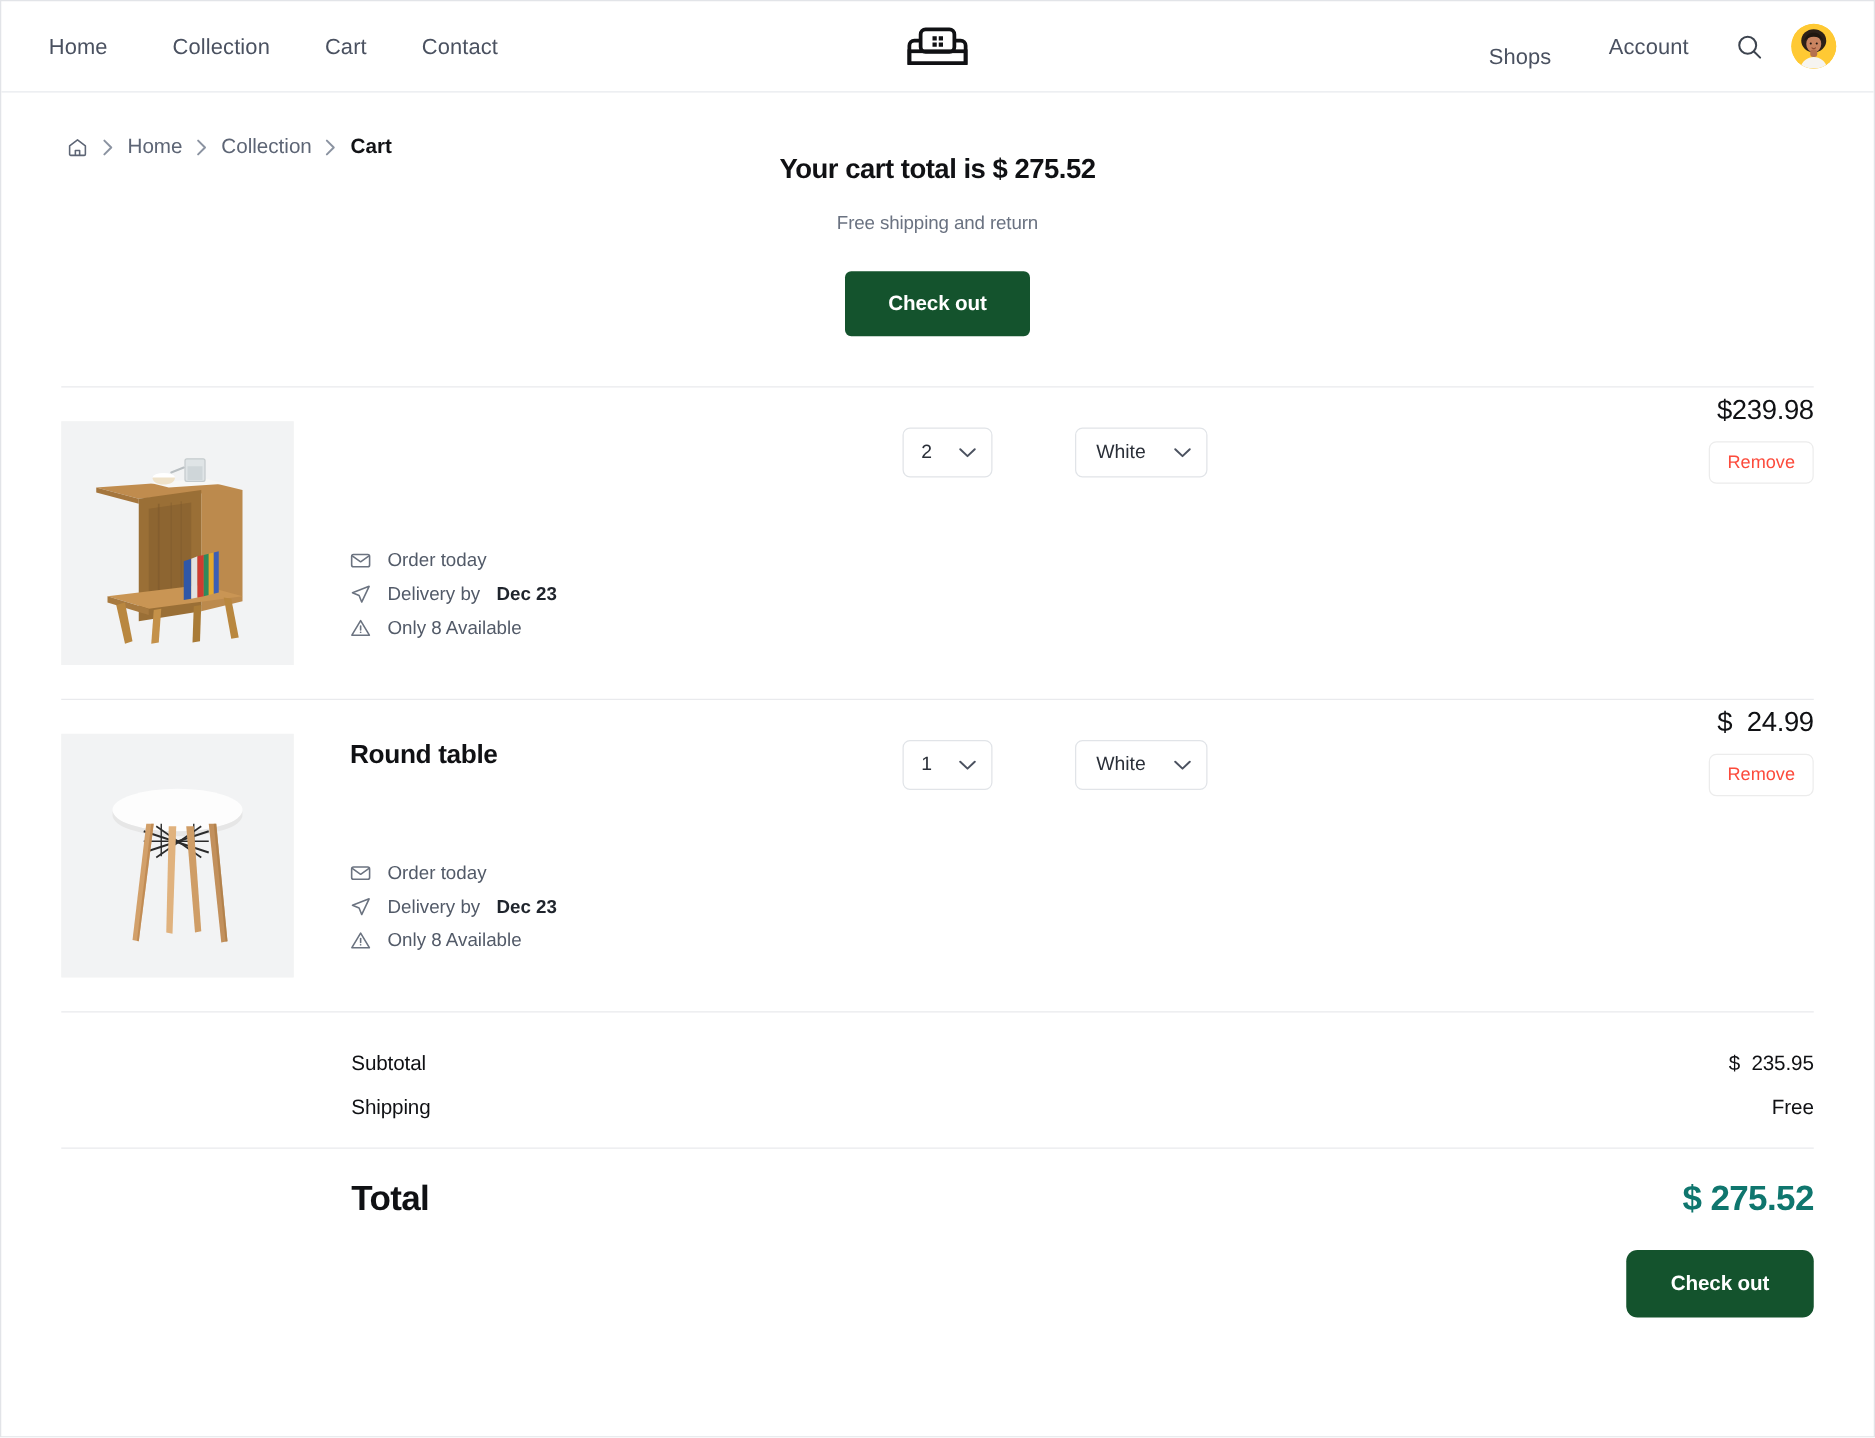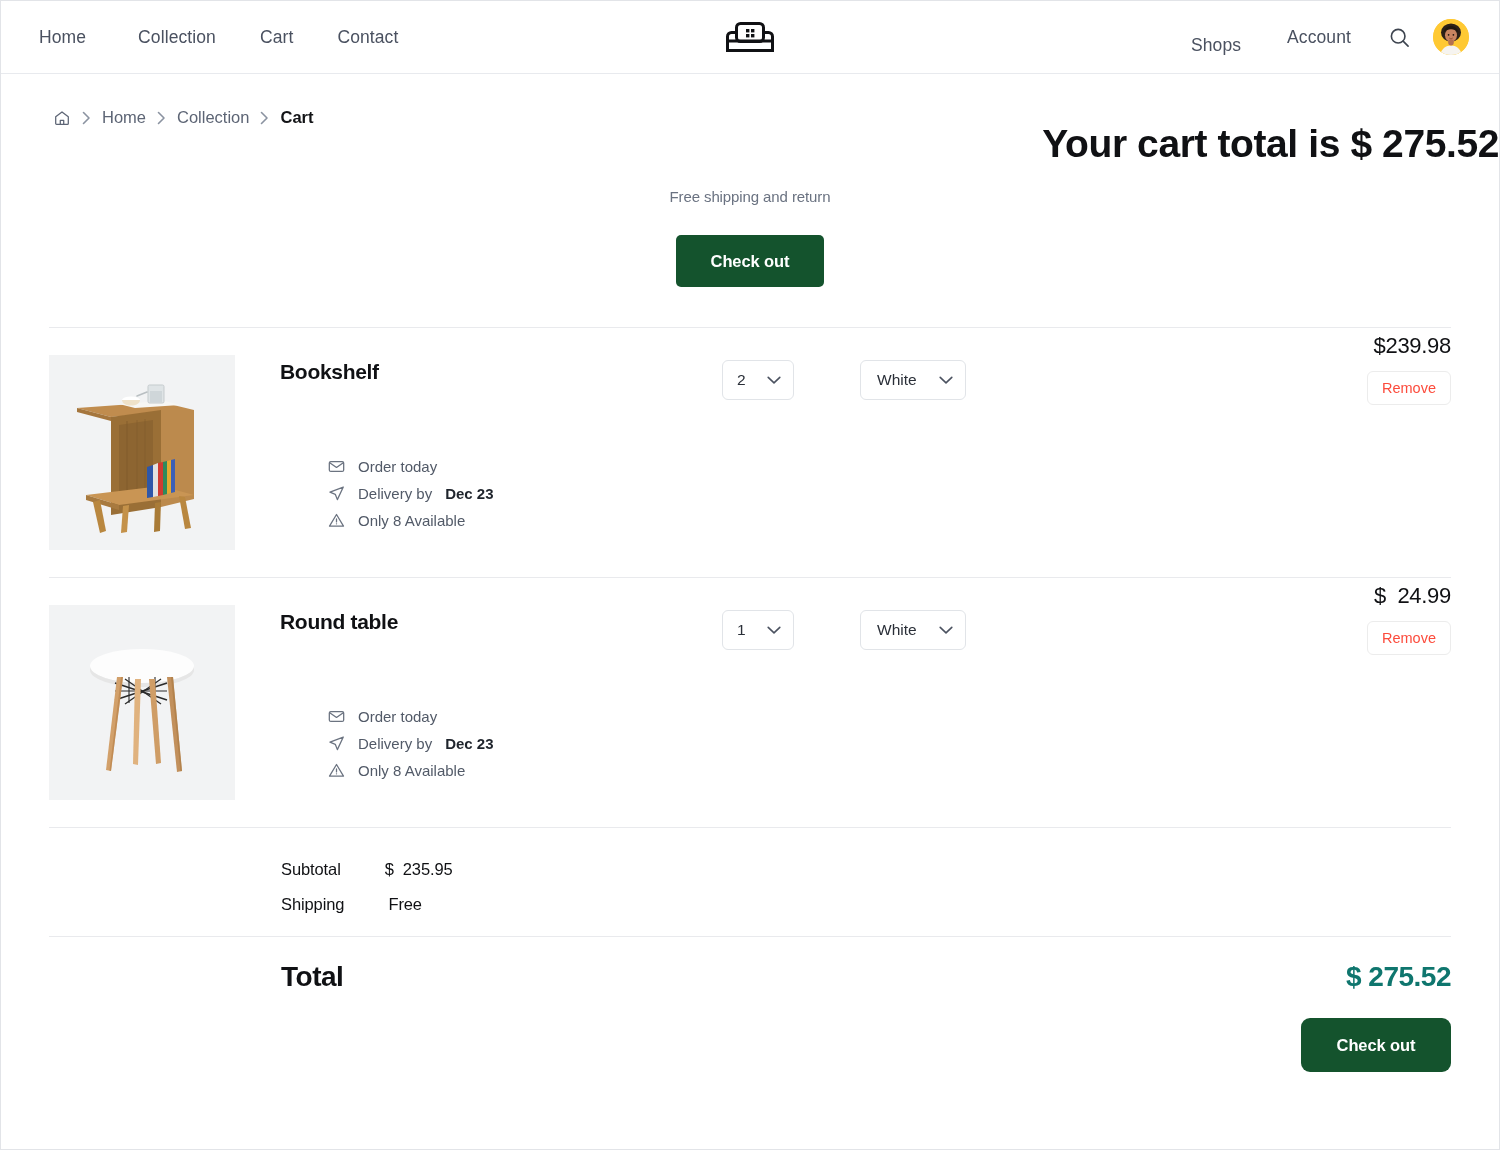--- a/index.html
+++ b/index.html
@@ -114,25 +114,24 @@
     display: flex; align-items: center;
     cursor: pointer;
   }
 
   
   .cart-header {
     padding-top: 48px;
     text-align: center;
   }
   .cart-total-title {
-    font-size: 39px;
+    font-size: 22px;
     font-weight: 700;
     color: #101114;
     letter-spacing: -0.4px;
-    text-align: right;
   }
   .cart-subtitle {
     margin-top: 22px;
     font-size: 15px;
     color: #6a7281;
     letter-spacing: -0.1px;
   }
   .btn-dark {
     background: #14532d;
     color: #ffffff;
@@ -189,21 +188,20 @@
     left: 45px;
     top: 103px;
   }
   .meta-row {
     display: flex;
     align-items: center;
     gap: 13px;
     margin-bottom: 10px;
     font-size: 15px;
     color: #525a68;
-    margin-left: 48px;
   }
   .meta-row:last-child { margin-bottom: 0; }
   .meta-icon {
     width: 17px; height: 17px;
     display: flex; align-items: center; justify-content: center;
     flex: none;
     color: #6b7380;
   }
   .meta-row b { color: #1f242c; font-weight: 700; }
 
@@ -259,21 +257,21 @@
     padding: 8px 14px;
     cursor: pointer;
   }
 
   
   .summary {
     padding: 32px 48px 0 48px;
   }
   .summary-row {
     display: flex;
-    justify-content: flex-start;
+    justify-content: space-between;
     align-items: baseline;
     padding: 0 0 0 232px;
     margin-bottom: 16px;
     font-size: 16.5px;
     color: #101114;
     gap: 44px;
   }
   .summary-row .label { letter-spacing: -0.1px; }
   .summary-row .value { letter-spacing: -0.1px; white-space: pre; }
 
@@ -458,21 +456,20 @@
         <path d="M122 105 L126 104 L126 137 L122 138 Z" fill="#3c5fb5"></path>
 
         <path d="M44 147 L51 145 L57 176 L51 178 Z" fill="#b9873f"></path>
         <path d="M74 151 L80 150 L78 177 L72 178 Z" fill="#c49149"></path>
         <path d="M130 141 L136 142 L142 173 L136 174 Z" fill="#b9873f"></path>
         <path d="M106 148 L112 147 L111 176 L105 177 Z" fill="#a97b37"></path>
       </svg>
     </div>
 
     <div class="item-main">
-      <div class="item-title">Bookshelf</div>
 
       <div class="item-meta">
         <div class="meta-row">
           <span class="meta-icon">
             <svg width="17" height="17" viewBox="0 0 18 18" fill="none">
               <rect x="1.4" y="3.8" width="15.2" height="10.4" rx="1.6" stroke="#6b7380" stroke-width="1.35"></rect>
               <path d="M2.2 5.2 9 10 15.8 5.2" stroke="#6b7380" stroke-width="1.35" stroke-linecap="round" stroke-linejoin="round"></path>
             </svg>
           </span>
           <span>Order today</span>

